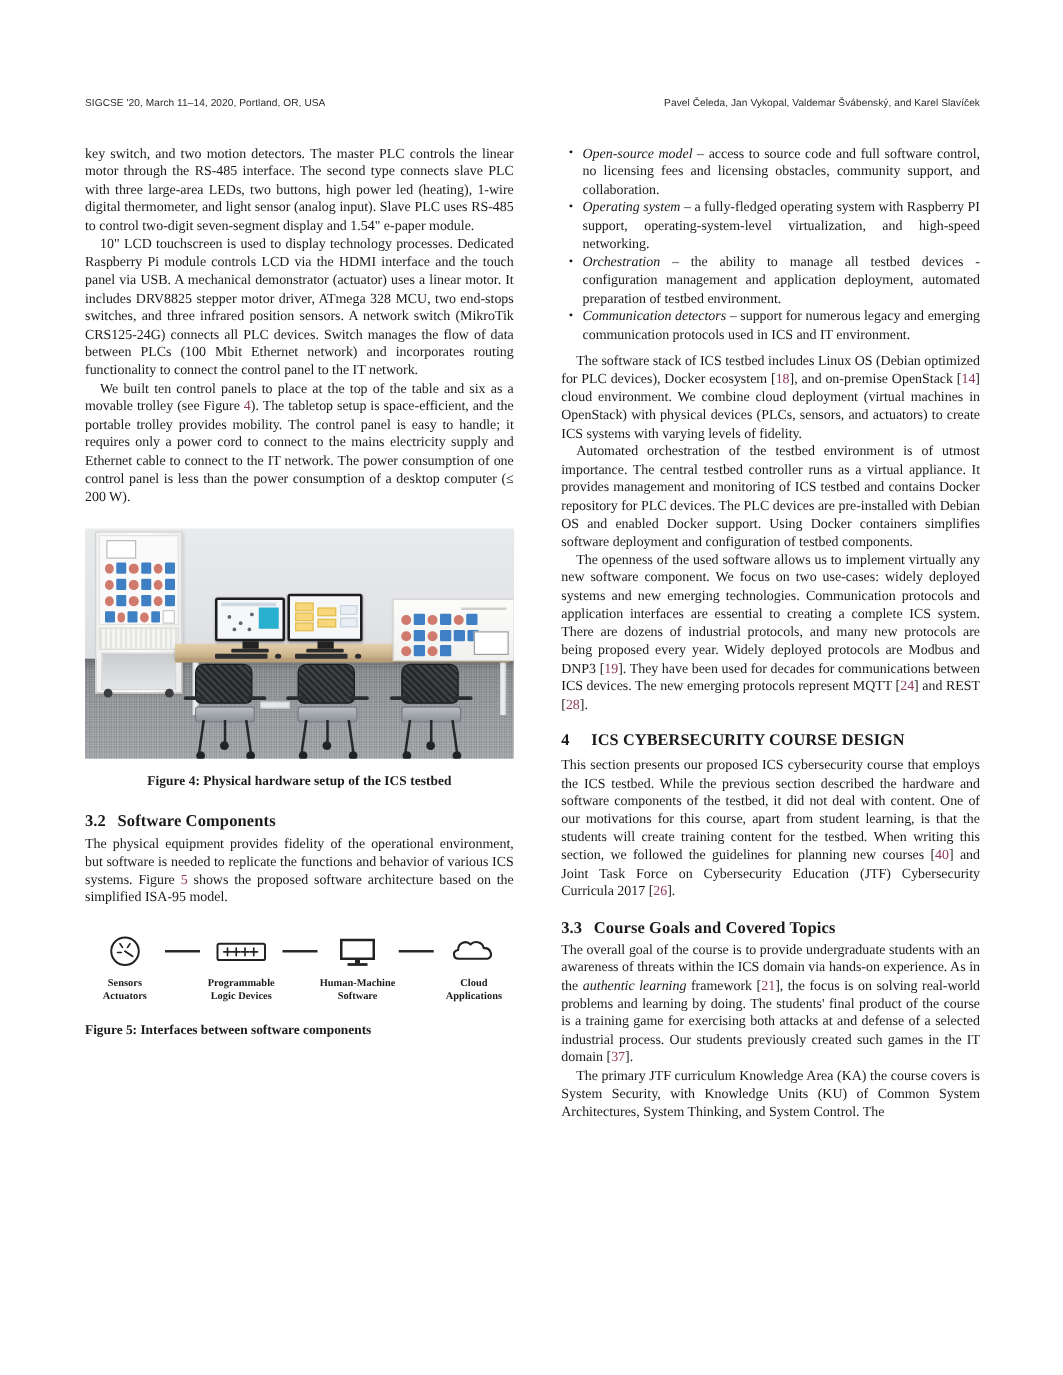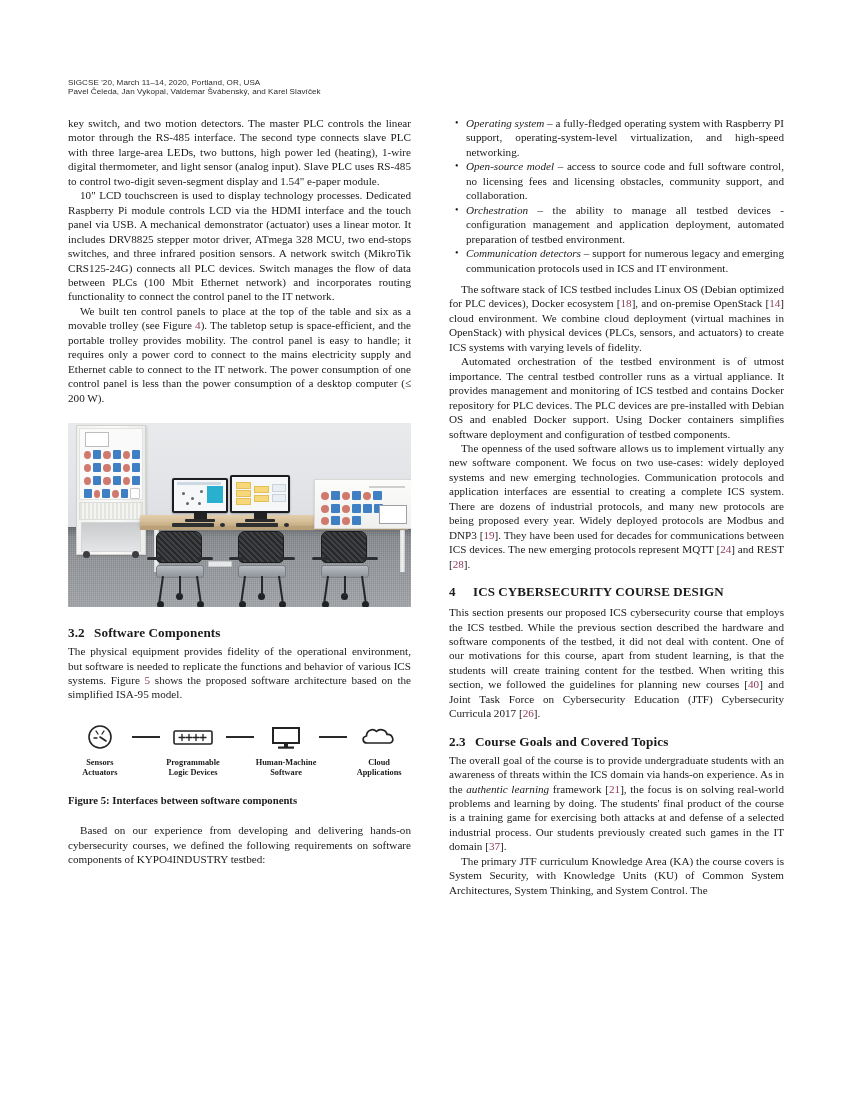--- a/index.html
+++ b/index.html
@@ -28,21 +28,20 @@
     left: 68px;
     top: 78px;
     width: 716px;
     display: flex;
     justify-content: space-between;
     align-items: baseline;
     font-size: 8.1px;
     letter-spacing: 0.06px;
     color: #2b2b2b;
     font-family: "Liberation Sans", sans-serif;
-    flex-direction: column;
   }
   .runhead .left { white-space: nowrap; }
   .runhead .right { white-space: nowrap; }
 
   
   .columns {
     position: absolute;
     left: 68px;
     top: 116px;
     width: 716px;
@@ -463,20 +462,21 @@
             <div class="legs">
               <i style="left:4px; top:0; height:26px; transform:rotate(8deg);"></i>
               <i style="left:38px; top:0; height:26px; transform:rotate(-8deg);"></i>
               <i style="left:21px; top:0; height:20px;"></i>
             </div>
           </div>
 
           <div class="powerstrip" style="left:140px; top:138px;"></div>
         </div>
 
+        <div class="figcap">Figure 4: Physical hardware setup of the ICS testbed</div>
       </div>
 
       <div class="spacer-lg"></div>
 
       <h2 class="sect">
         <span class="num">3.2</span><span>Software Components</span>
       </h2>
 
       <p><span>The physical equipment provides fidelity of the operational environment, but software is needed to replicate the functions and behavior of various ICS systems. Figure </span><span class="cite">5</span><span> shows the proposed software architecture based on the simplified ISA-95 model.</span></p>
 
@@ -558,29 +558,28 @@
               <span>Applications</span>
             </div>
           </div>
 
         </div>
         <div class="fig5cap">Figure 5: Interfaces between software components</div>
       </div>
 
       <div class="spacer-lg"></div>
 
-      <p class="indent"><span>Based on our experience from developing and delivering hands-on cybersecurity courses, we defined the following requirements on software components of KYPO4INDUSTRY testbed:</span></p>
 
     </div>
 
     <div class="col">
 
       <ul class="reqlist">
+        <li><span class="it">Open-source model</span><span> – access to source code and full software control, no licensing fees and licensing obstacles, community support, and collaboration.</span></li>
         <li><span class="it">Operating system</span><span> – a fully-fledged operating system with Raspberry PI support, operating-system-level virtualization, and high-speed networking.</span></li>
-        <li><span class="it">Open-source model</span><span> – access to source code and full software control, no licensing fees and licensing obstacles, community support, and collaboration.</span></li>
         <li><span class="it">Orchestration</span><span> – the ability to manage all testbed devices - configuration management and application deployment, automated preparation of testbed environment.</span></li>
         <li><span class="it">Communication detectors</span><span> – support for numerous legacy and emerging communication protocols used in ICS and IT environment.</span></li>
       </ul>
 
       <div class="spacer-sm"></div>
 
       <p class="indent"><span>The software stack of ICS testbed includes Linux OS (Debian optimized for PLC devices), Docker ecosystem [</span><span class="cite">18</span><span>], and on-premise OpenStack [</span><span class="cite">14</span><span>] cloud environment. We combine cloud deployment (virtual machines in OpenStack) with physical devices (PLCs, sensors, and actuators) to create ICS systems with varying levels of fidelity.</span></p>
 
       <p class="indent"><span>Automated orchestration of the testbed environment is of utmost importance. The central testbed controller runs as a virtual appliance. It provides management and monitoring of ICS testbed and contains Docker repository for PLC devices. The PLC devices are pre-installed with Debian OS and enabled Docker support. Using Docker containers simplifies software deployment and configuration of testbed components.</span></p>
 
@@ -590,21 +589,21 @@
 
       <h2 class="sectcaps">
         <span class="num">4</span><span>ICS CYBERSECURITY COURSE DESIGN</span>
       </h2>
 
       <p><span>This section presents our proposed ICS cybersecurity course that employs the ICS testbed. While the previous section described the hardware and software components of the testbed, it did not deal with content. One of our motivations for this course, apart from student learning, is that the students will create training content for the testbed. When writing this section, we followed the guidelines for planning new courses [</span><span class="cite">40</span><span>] and Joint Task Force on Cybersecurity Education (JTF) Cybersecurity Curricula 2017 [</span><span class="cite">26</span><span>].</span></p>
 
       <div class="spacer-md"></div>
 
       <h2 class="sect">
-        <span class="num">2.3</span><span>Course Goals and Covered Topics</span>
+        <span class="num">3.3</span><span>Course Goals and Covered Topics</span>
       </h2>
 
       <p><span>The overall goal of the course is to provide undergraduate students with an awareness of threats within the ICS domain via hands-on experience. As in the </span><span class="it">authentic learning</span><span> framework [</span><span class="cite">21</span><span>], the focus is on solving real-world problems and learning by doing. The students' final product of the course is a training game for exercising both attacks at and defense of a selected industrial process. Our students previously created such games in the IT domain [</span><span class="cite">37</span><span>].</span></p>
 
       <p class="indent"><span>The primary JTF curriculum Knowledge Area (KA) the course covers is System Security, with Knowledge Units (KU) of Common System Architectures, System Thinking, and System Control. The</span></p>
 
     </div>
   </div>
 </div>
 

